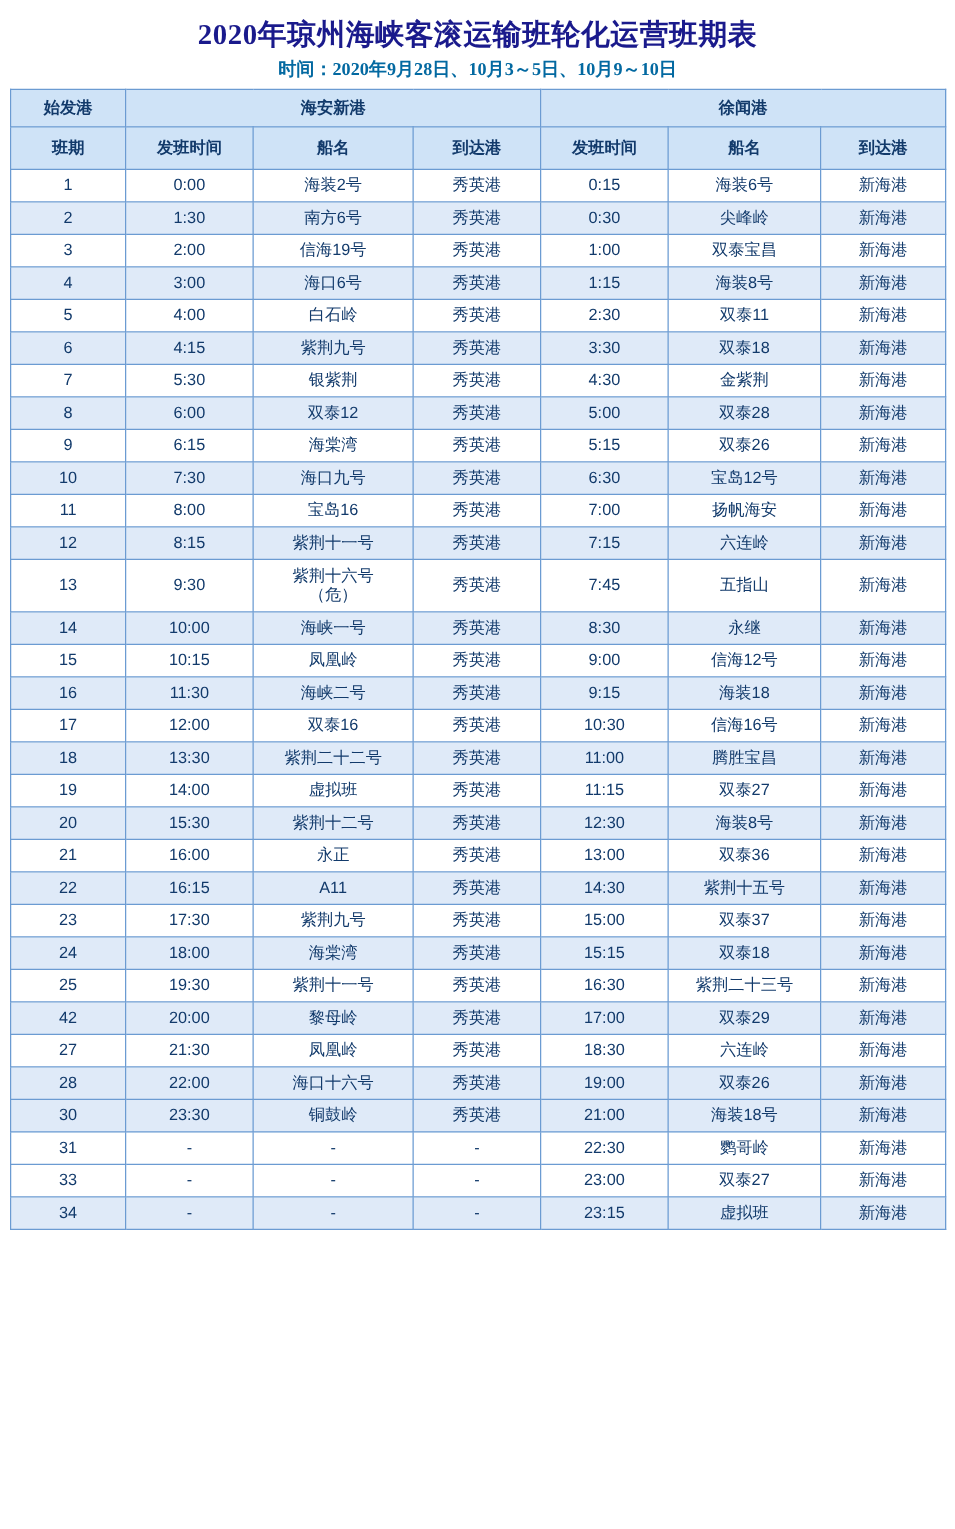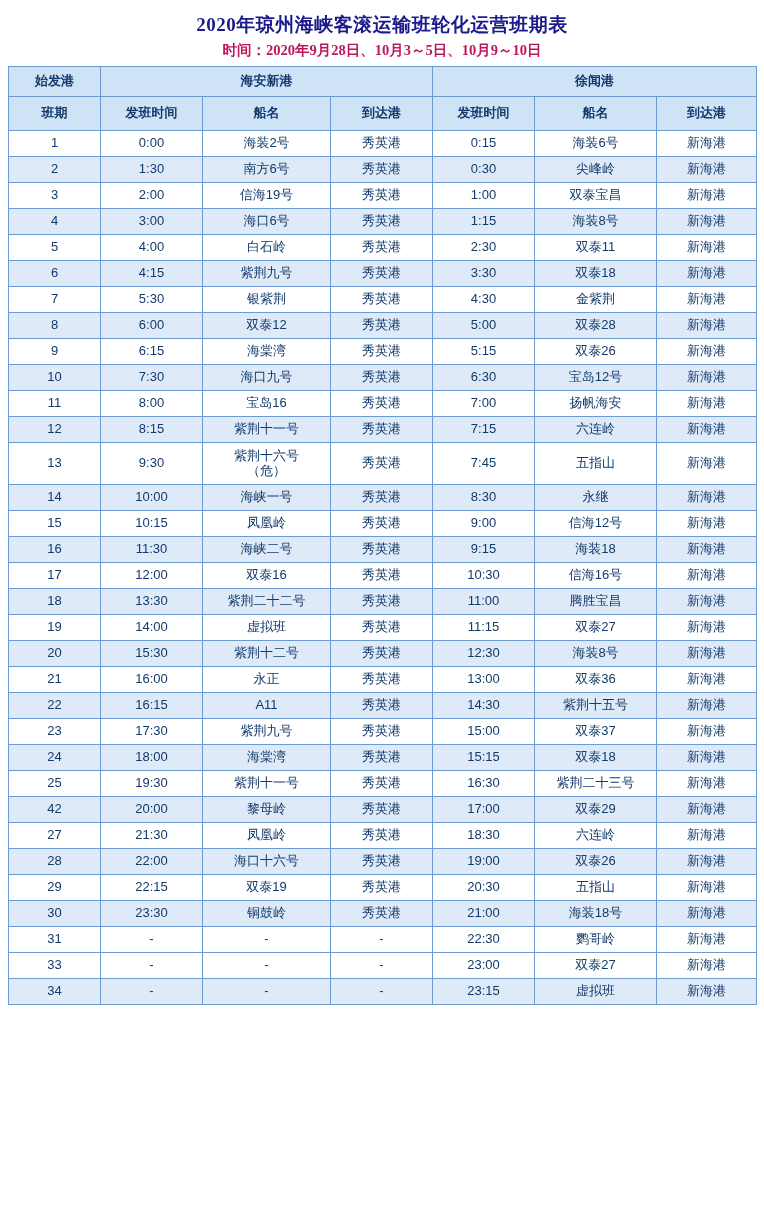--- a/index.html
+++ b/index.html
@@ -13,32 +13,32 @@
     color: #000;
   }
   .page {
     width: 764px;
     min-height: 1223px;
     padding: 6px 8px 4px 8px;
     background: #fff;
   }
   .title {
     text-align: center;
-    font-size: 19px;
+    font-size: 23px;
     font-weight: bold;
     color: #1a1a8c;
     letter-spacing: 0.5px;
     padding: 6px 0 3px 0;
     font-family: "Liberation Serif", "DejaVu Serif", serif;
   }
   .subtitle {
     text-align: center;
     font-size: 14.5px;
     font-weight: bold;
-    color: #be185d;
+    color: #0369a1;
     padding-bottom: 6px;
     font-family: "Liberation Serif", "DejaVu Serif", serif;
   }
   table.sched {
     border-collapse: collapse;
     width: 748px;
     table-layout: fixed;
   }
   table.sched th, table.sched td {
     border: 1px solid #6b9bd2;
@@ -365,29 +365,20 @@
         </tr>
         <tr class="even">
           <td class="num ">28</td>
           <td class="">22:00</td>
           <td class="">海口十六号</td>
           <td class="">秀英港</td>
           <td class="">19:00</td>
           <td class="">双泰26</td>
           <td class="">新海港</td>
         </tr>
-        <tr class="odd">
-          <td class="num ">29</td>
-          <td class="">22:15</td>
-          <td class="">双泰19</td>
-          <td class="">秀英港</td>
-          <td class="">20:30</td>
-          <td class="">五指山</td>
-          <td class="">新海港</td>
-        </tr>
         <tr class="even">
           <td class="num ">30</td>
           <td class="">23:30</td>
           <td class="">铜鼓岭</td>
           <td class="">秀英港</td>
           <td class="">21:00</td>
           <td class="">海装18号</td>
           <td class="">新海港</td>
         </tr>
         <tr class="odd">

